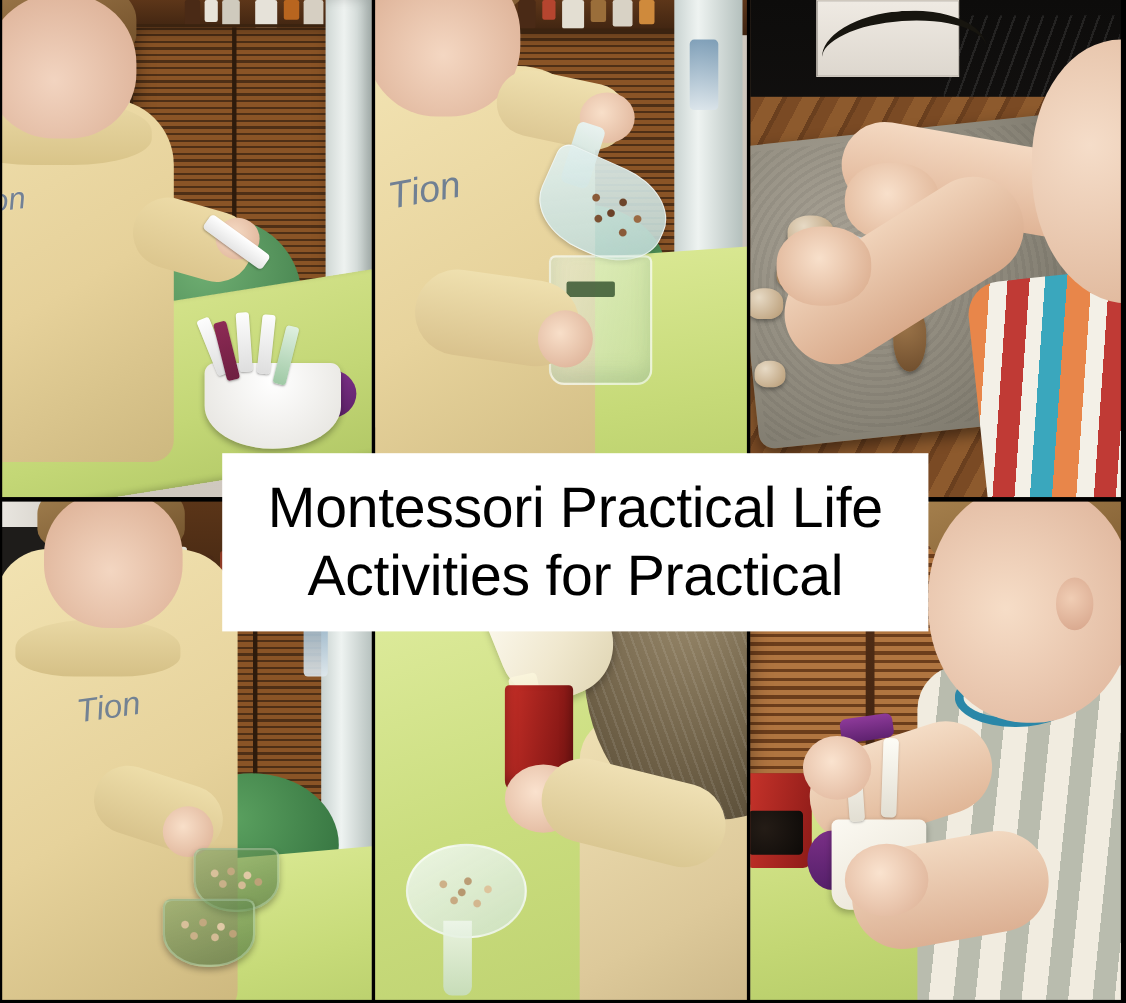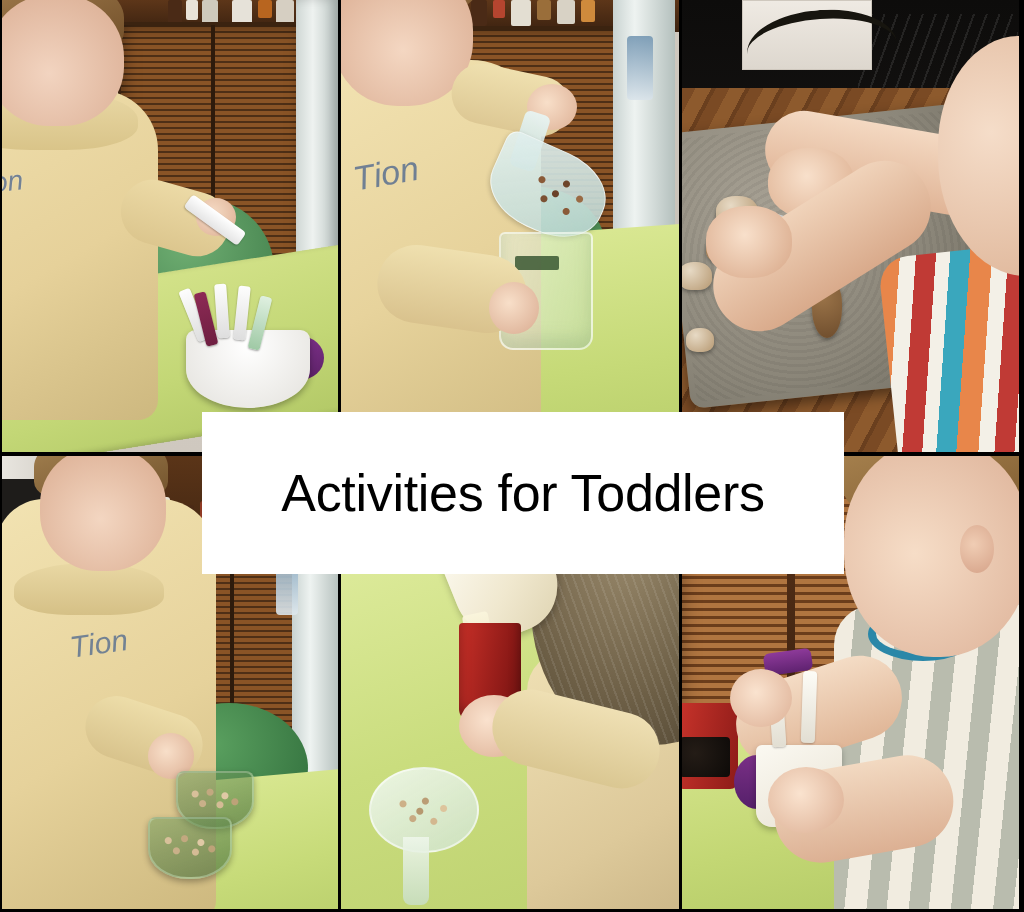--- a/index.html
+++ b/index.html
@@ -900,16 +900,17 @@
   <div class="seam" id="seam-v1-top"></div>
   <div class="seam" id="seam-v2-top"></div>
   <div class="seam" id="seam-row"></div>
   <div class="seam" id="seam-v1-bot"></div>
   <div class="seam" id="seam-v2-bot"></div>
   <div class="seam" id="edge-right"></div>
   <div class="seam" id="edge-bottom"></div>
   <div class="seam" id="edge-left"></div>
 
   <div id="title-banner">
-    <div class="line">Activities for Toddlers</div>
+    <div class="line">Montessori Practical Life</div>
+    <div class="line">Activities for Practical</div>
   </div>
 
 </div>
 
 </body></html>

